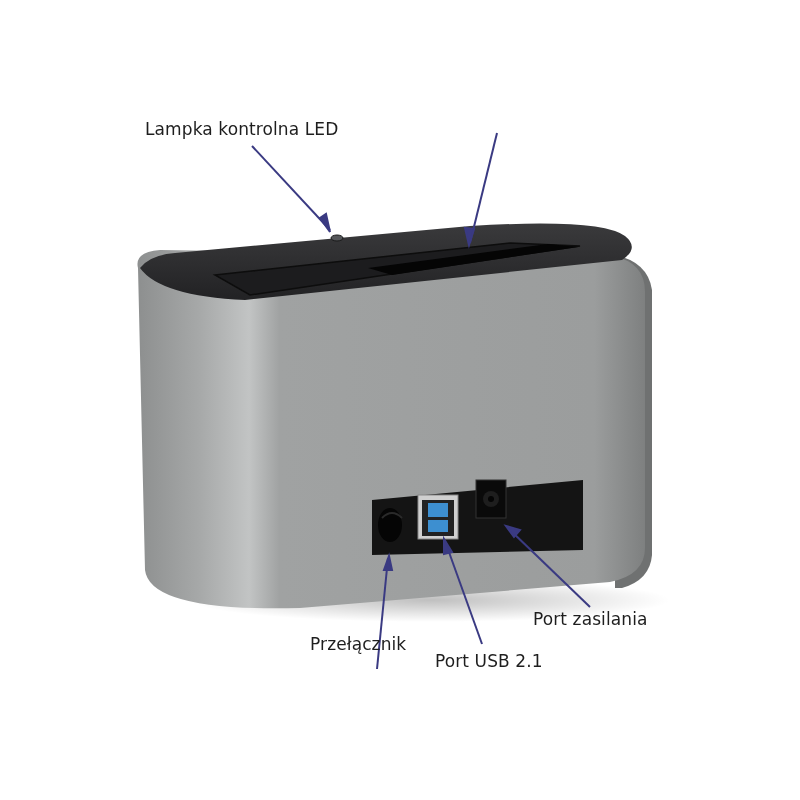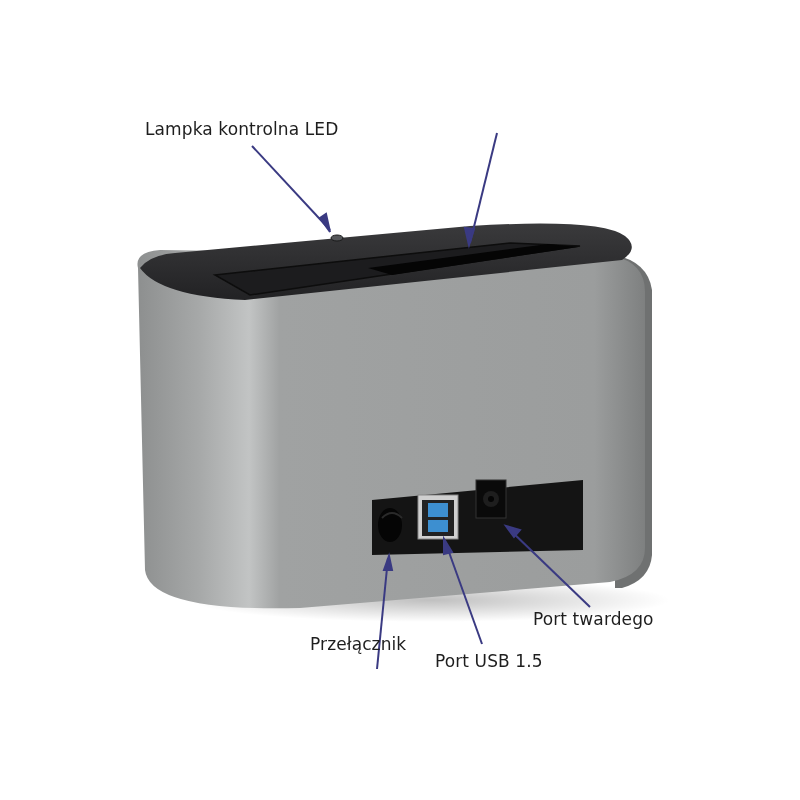--- a/index.html
+++ b/index.html
@@ -69,17 +69,17 @@
       <line x1="590" y1="607" x2="508" y2="528"></line>
       <polygon points="506,526 520,530 514,537"></polygon>
       <line x1="482" y1="644" x2="445" y2="541"></line>
       <polygon points="444,539 452,552 444,554"></polygon>
       <line x1="377" y1="669" x2="388" y2="558"></line>
       <polygon points="389,556 392,570 384,570"></polygon>
     </g>
   </svg>
 
   <div class="label" style="left:137px; top:119px;margin-left:8px;">Lampka kontrolna LED</div>
-  <div class="label" style="left:533px; top:609px;">Port twardego</div>
-  <div class="label" style="left:435px; top:651px;">Port USB 1.5</div>
+  <div class="label" style="left:533px; top:609px;">Port zasilania</div>
+  <div class="label" style="left:435px; top:651px;">Port USB 2.1</div>
   <div class="label" style="left:310px; top:634px;">Przełącznik</div>
 
 </div>
 
 </body></html>

